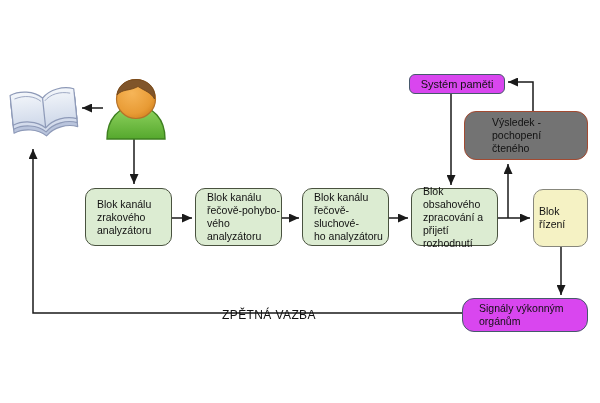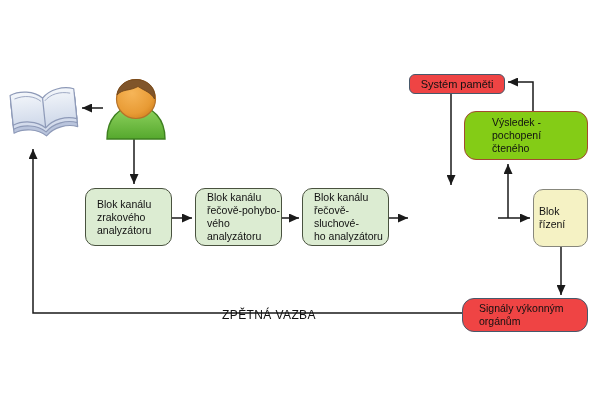--- a/index.html
+++ b/index.html
@@ -7,24 +7,24 @@
     position:relative;width:600px;height:403px;background:#ffffff;overflow:hidden;
     font-family:"Liberation Sans","DejaVu Sans",sans-serif;color:#111;
   }
   .wires{position:absolute;left:0;top:0;width:600px;height:403px;}
   .node{
     position:absolute;box-sizing:border-box;display:flex;align-items:center;
     font-size:10.5px;line-height:13px;color:#111;
   }
   .lbl{white-space:pre-line;display:block;}
   .green{background:#dcecd2;border:1.4px solid #49523f;border-radius:10px;padding-left:11px;}
-  .blue{background:#ef4444;border:1.4px solid #46596b;}
+  .blue{background:#d946ef;border:1.4px solid #46596b;}
   .memory{border-radius:6px;justify-content:center;font-size:11px;padding:0 4px;}
   .signals{border-radius:12px;padding-left:16px;}
-  .salmon{background:#84cc16;border:1.4px solid #a34a31;border-radius:12px;padding-left:27px;}
+  .salmon{background:#737373;border:1.4px solid #a34a31;border-radius:12px;padding-left:27px;}
   .yellow{background:#f5f2c4;border:1.4px solid #87877c;border-radius:10px;padding-left:5px;}
   .feedback-label{
     position:absolute;left:222px;top:308px;font-size:12px;letter-spacing:0.4px;color:#111;
   }
 </style>
 </head>
 <body>
 
 <div class="canvas">
 
@@ -100,20 +100,25 @@
 řečově-pohybo-
 vého analyzátoru</span>
   </div>
 
   <div class="node green" style="left:302px;top:188px;width:87px;height:58px">
     <span class="lbl">Blok kanálu
 řečově-sluchové-
 ho analyzátoru</span>
   </div>
 
+  <div class="node green" style="left:411px;top:188px;width:87px;height:58px">
+    <span class="lbl">Blok obsahového
+zpracování a
+přijetí rozhodnutí</span>
+  </div>
 
   <div class="node yellow" style="left:533px;top:189px;width:55px;height:58px">
     <span class="lbl">Blok
 řízení</span>
   </div>
 
   <div class="node blue signals" style="left:462px;top:298px;width:126px;height:34px">
     <span class="lbl">Signály výkonným
 orgánům</span>
   </div>

